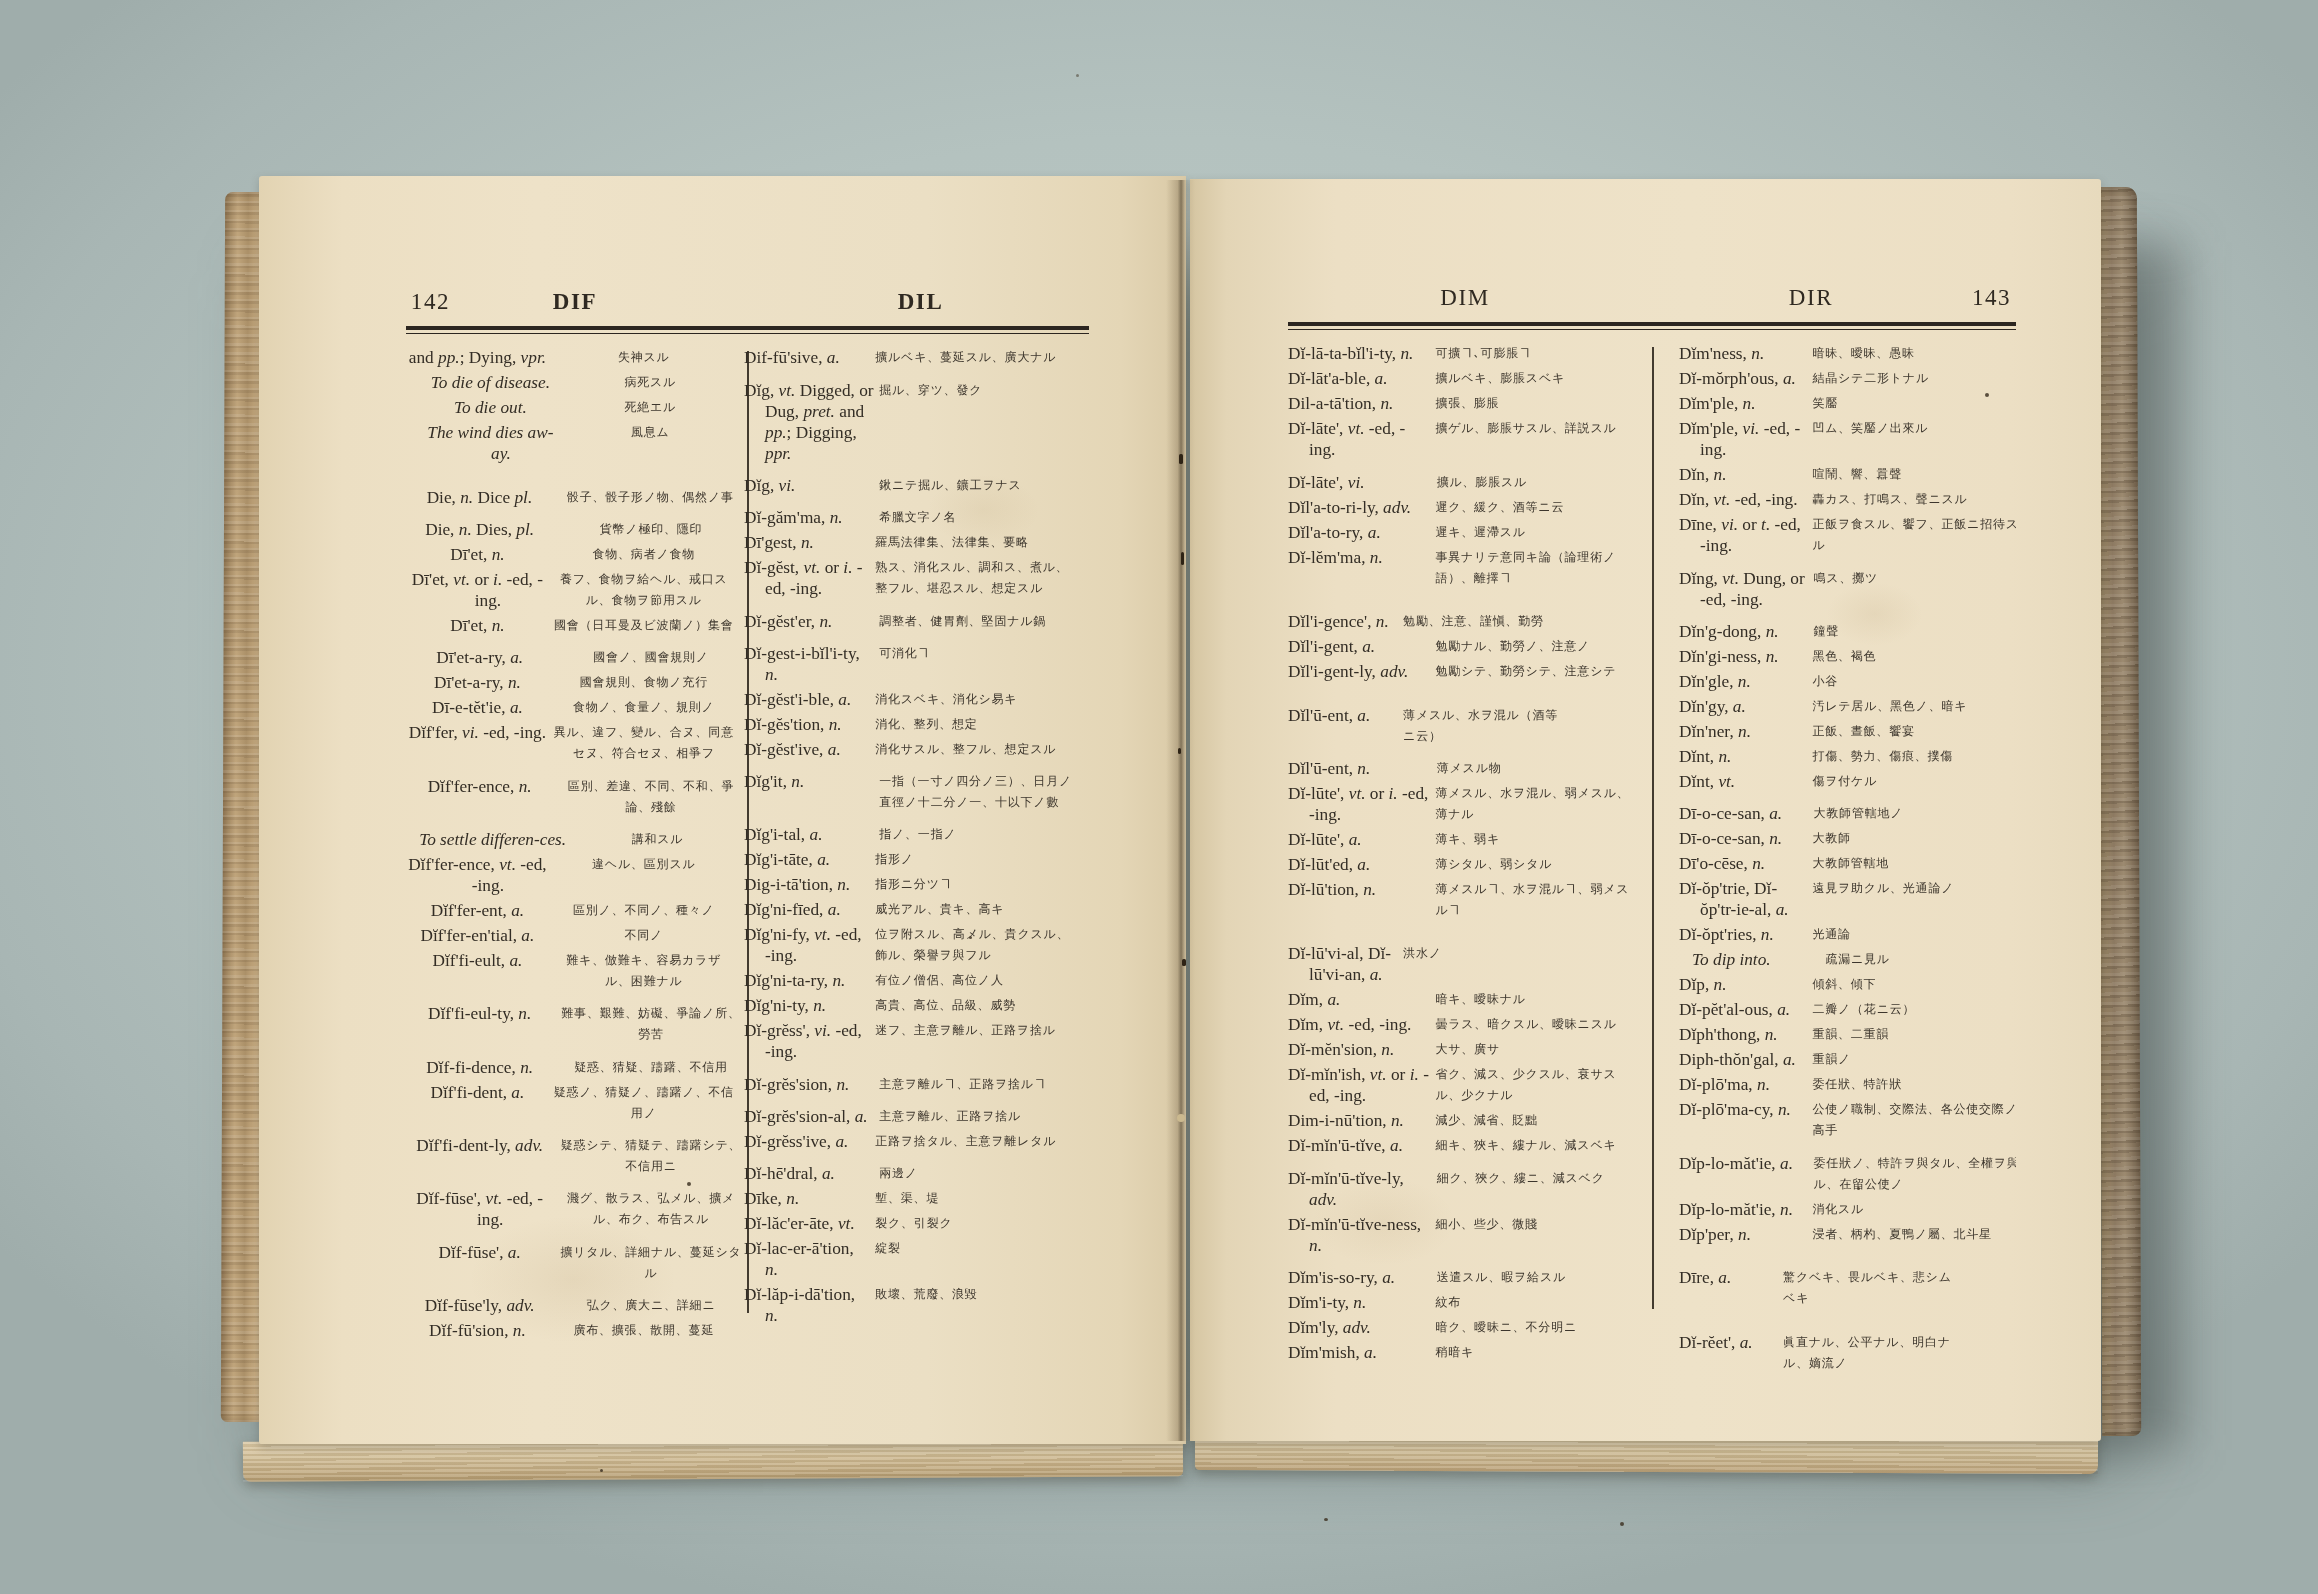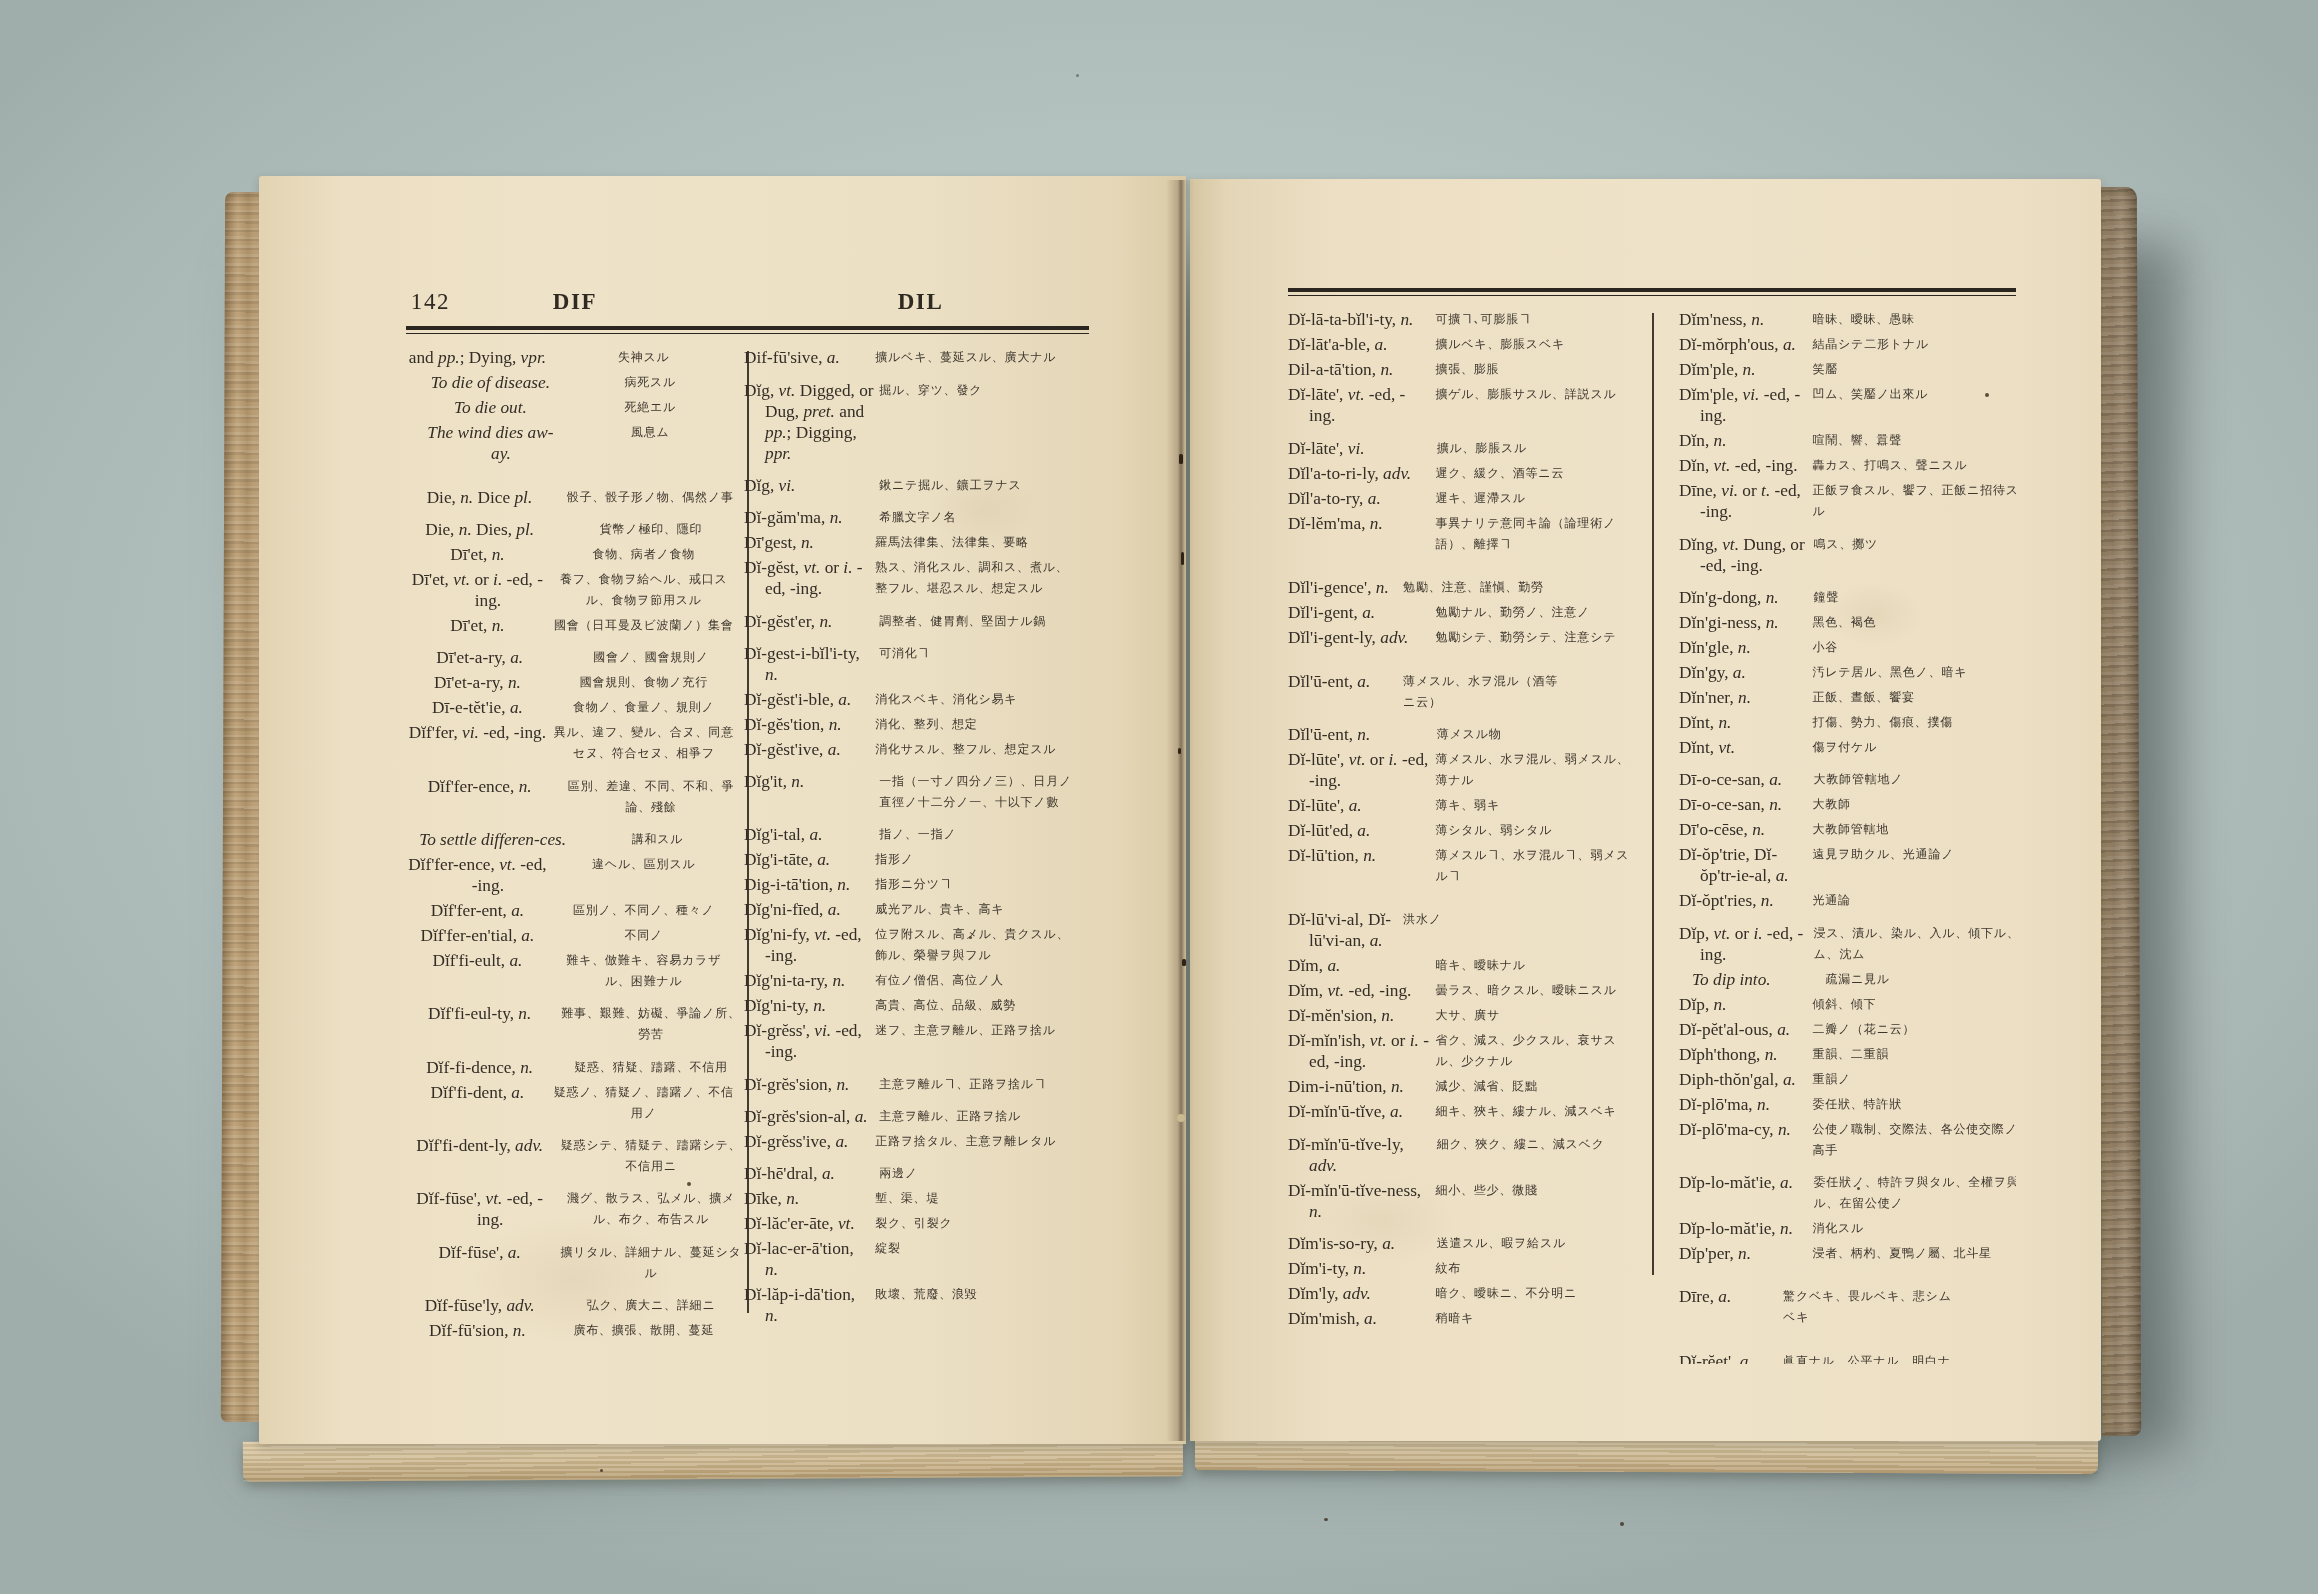--- a/index.html
+++ b/index.html
@@ -341,20 +341,25 @@
             </div>
           </div>
       </div>
     </div>
   </div>
 
   <div class="page page-right">
     <div class="stain" style="left:636px;top:403px;width:97px;height:64px;background:radial-gradient(ellipse,rgba(150,118,66,.09),rgba(150,118,66,0) 70%);"></div>
     <div class="stain" style="left:121px;top:998px;width:145px;height:89px;background:radial-gradient(ellipse,rgba(150,118,66,.08),rgba(150,118,66,0) 70%);"></div>
     <div class="textblock">
+      <div class="header">
+        <span class="guide g1">DIM</span>
+        <span class="guide g2">DIR</span>
+        <span class="pagenum">143</span>
+      </div>
       <div class="rule"></div>
       <div class="cols">
         <div class="divider"></div>
         <div class="col" data-col="0">
             <div class="entry">
               <div class="hw">Dĭ-lā-ta-bĭl'i-ty, <i>n.</i></div>
               <div class="def" lang="ja">可擴ヿ、可膨脹ヿ</div>
             </div>
             <div class="entry">
               <div class="hw">Dĭ-lāt'a-ble, <i>a.</i></div>
@@ -546,24 +551,20 @@
               <div class="hw">Dī'o-cēse, <i>n.</i></div>
               <div class="def" lang="ja">大教師管轄地</div>
             </div>
             <div class="entry">
               <div class="hw">Dĭ-ŏp'trie, Dĭ-ŏp'tr-ie-al, <i>a.</i></div>
               <div class="def" lang="ja">遠見ヲ助クル、光通論ノ</div>
             </div>
             <div class="entry">
               <div class="hw">Dĭ-ŏpt'ries, <i>n.</i></div>
               <div class="def" lang="ja">光通論</div>
-            </div>
-            <div class="entry g1">
-              <div class="hw">Dĭp, <i>vt.</i> or <i>i.</i> -ed, -ing.</div>
-              <div class="def" lang="ja">浸ス、漬ル、染ル、入ル、傾下ル、汲ム、沈ム</div>
             </div>
             <div class="entry phrase">
               <div class="hw">To dip into.</div>
               <div class="def" lang="ja">疏漏ニ見ル</div>
             </div>
             <div class="entry">
               <div class="hw">Dĭp, <i>n.</i></div>
               <div class="def" lang="ja">傾斜、傾下</div>
             </div>
             <div class="entry">

